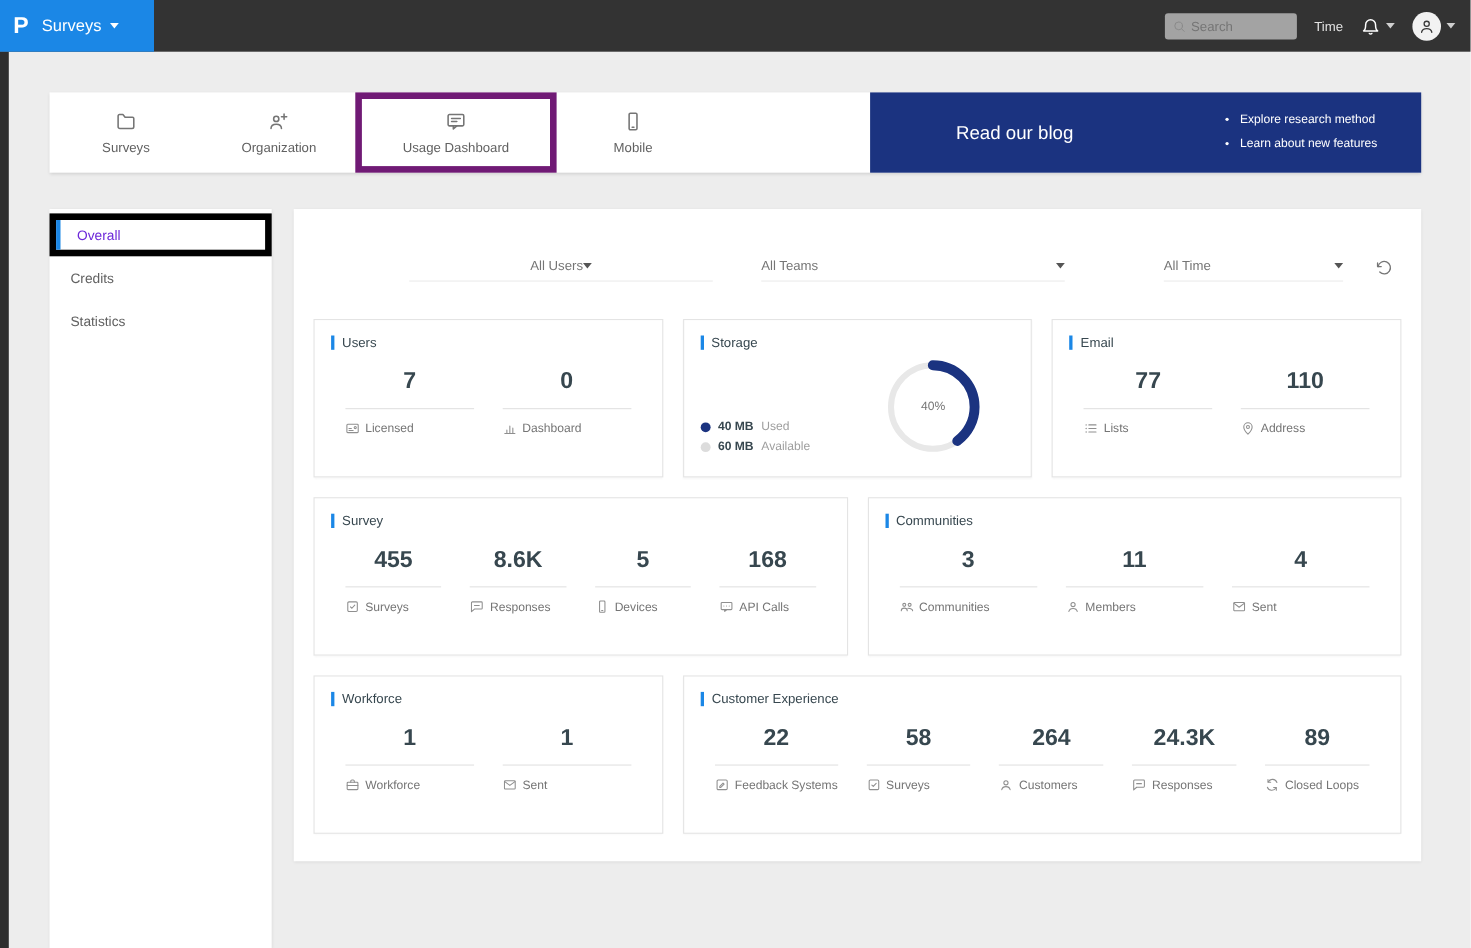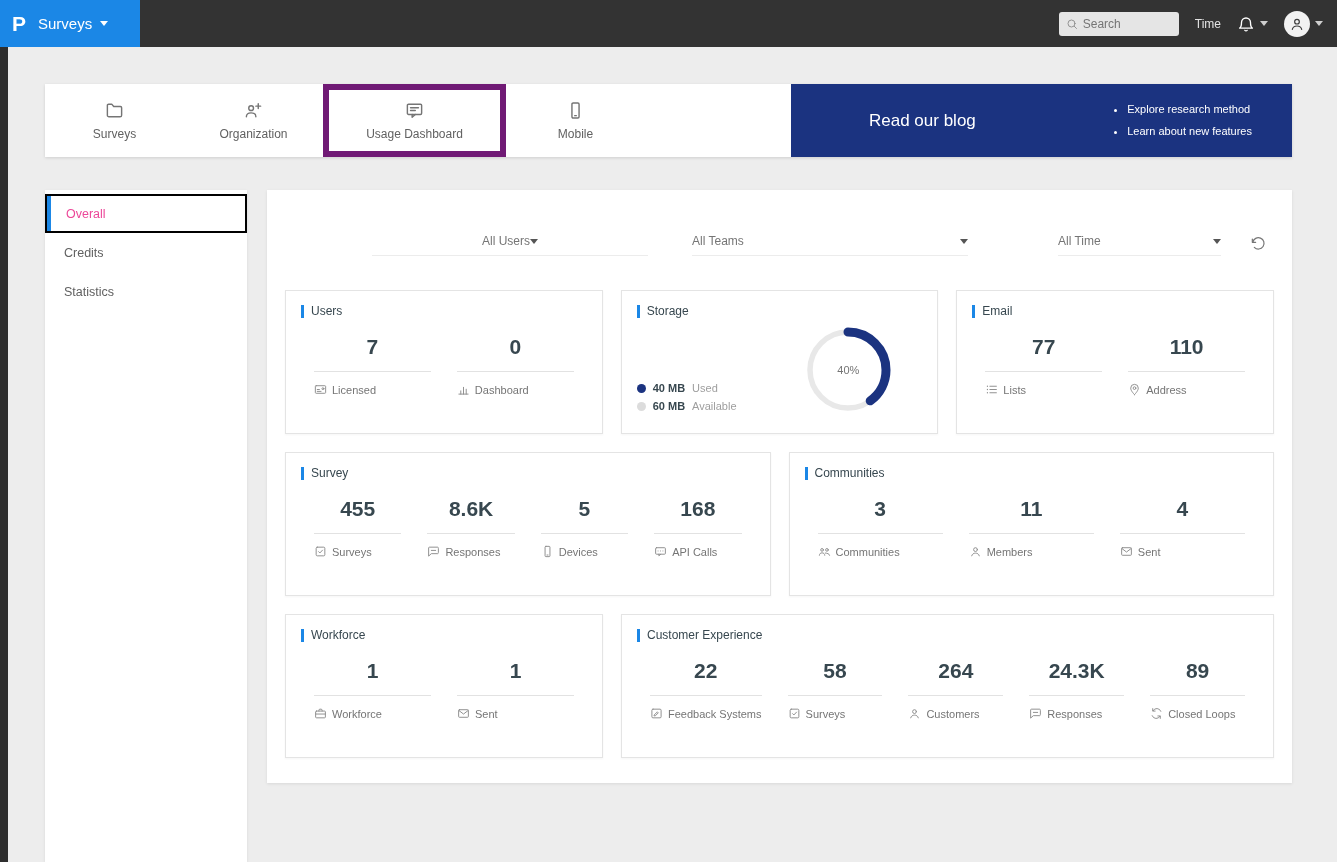--- a/index.html
+++ b/index.html
@@ -8,21 +8,21 @@
   .icon svg { width:100%; height:100%; display:block; }
   .icon { display:inline-block; }
 
   
   .header { position:absolute; top:0; left:0; right:0; height:47px; background:#333333; display:flex; align-items:center; justify-content:space-between; z-index:5; }
   .brand { width:140px; height:100%; background:#1b87e6; display:flex; align-items:center; padding-left:12px; gap:12px; color:#fff; cursor:pointer; }
   .logo { font-size:21px; font-weight:bold; }
   .app-menu { display:flex; align-items:center; gap:8px; font-size:15px; }
   .caret { width:0; height:0; border-left:4px solid transparent; border-right:4px solid transparent; border-top:5px solid currentColor; display:inline-block; }
   .header-right { display:flex; align-items:center; gap:16px; padding-right:14px; }
-  .search-box { display:flex; align-items:center; background:#e5e5e5; border-radius:3px; height:24px; width:120px; padding:0 7px; gap:5px; color:#8a8a8a; }
+  .search-box { display:flex; align-items:center; background:#a3a3a3; border-radius:3px; height:24px; width:120px; padding:0 7px; gap:5px; color:#8a8a8a; }
   .search-box .icon { width:12px; height:12px; flex:0 0 auto; }
   .search-box input { border:none; outline:none; width:100%; font-size:12px; color:#444; background:transparent; font-family:"Liberation Sans",sans-serif; }
   .help { font-size:12px; color:#e3e3e3; cursor:pointer; }
   .icon-group { display:flex; align-items:center; gap:5px; color:#f0f0f0; cursor:pointer; }
   .bell { width:18px; height:18px; color:#fff; }
   .avatar { width:26px; height:26px; border-radius:50%; background:#f2f2f2; color:#3a3a3a; display:flex; align-items:center; justify-content:center; }
   .avatar .icon { width:16px; height:16px; }
   .hdr-caret { color:#cfcfcf; }
 
   .left-strip { position:absolute; top:47px; left:0; width:8px; bottom:0; background:#2e2e2e; }
@@ -34,21 +34,21 @@
   .tab .icon { width:19px; height:19px; color:#757575; }
   .tab-label { font-size:12px; }
   .tab.annotated { width:183px; border:6px solid #701a75; }
   .banner { margin-left:auto; width:501px; height:100%; background:#1b3380; color:#fff; display:flex; align-items:center; cursor:pointer; }
   .banner-title { font-size:17px; margin-left:78px; white-space:nowrap; }
   .banner-bullets { margin-left:auto; margin-right:40px; font-size:11px; line-height:1.95; list-style:disc; padding-left:16px; }
 
   
   .sidebar { position:absolute; left:45px; top:190px; width:202px; bottom:0; background:#fff; box-shadow:0 1px 3px rgba(0,0,0,.09); padding-top:4px; }
   .side-item { height:39px; display:flex; align-items:center; padding-left:19px; font-size:12.5px; color:#616161; position:relative; cursor:pointer; }
-  .side-item.active { border:2px solid #000000; color:#ec4899; }
+  .side-item.active { border:6px solid #000000; color:#6d28d9; }
   .active-bar { position:absolute; left:0; top:0; bottom:0; width:4px; background:#1b87e6; }
 
   
   .panel { position:absolute; left:267px; top:190px; width:1025px; height:593px; background:#fff; box-shadow:0 1px 3px rgba(0,0,0,.09); }
   .filters { display:flex; align-items:flex-end; padding:44px 26px 0 105px; }
   .select { display:flex; align-items:center; justify-content:space-between; border-bottom:1px solid #ececec; padding-bottom:7px; font-size:12px; color:#757575; cursor:pointer; }
   .select .caret { color:#555; border-left-width:4px; border-right-width:4px; border-top-width:5px; }
   .sel-1 { width:276px; margin-right:44px;justify-content:center; }
   .sel-2 { width:276px; margin-right:90px; }
   .sel-3 { width:163px; }

